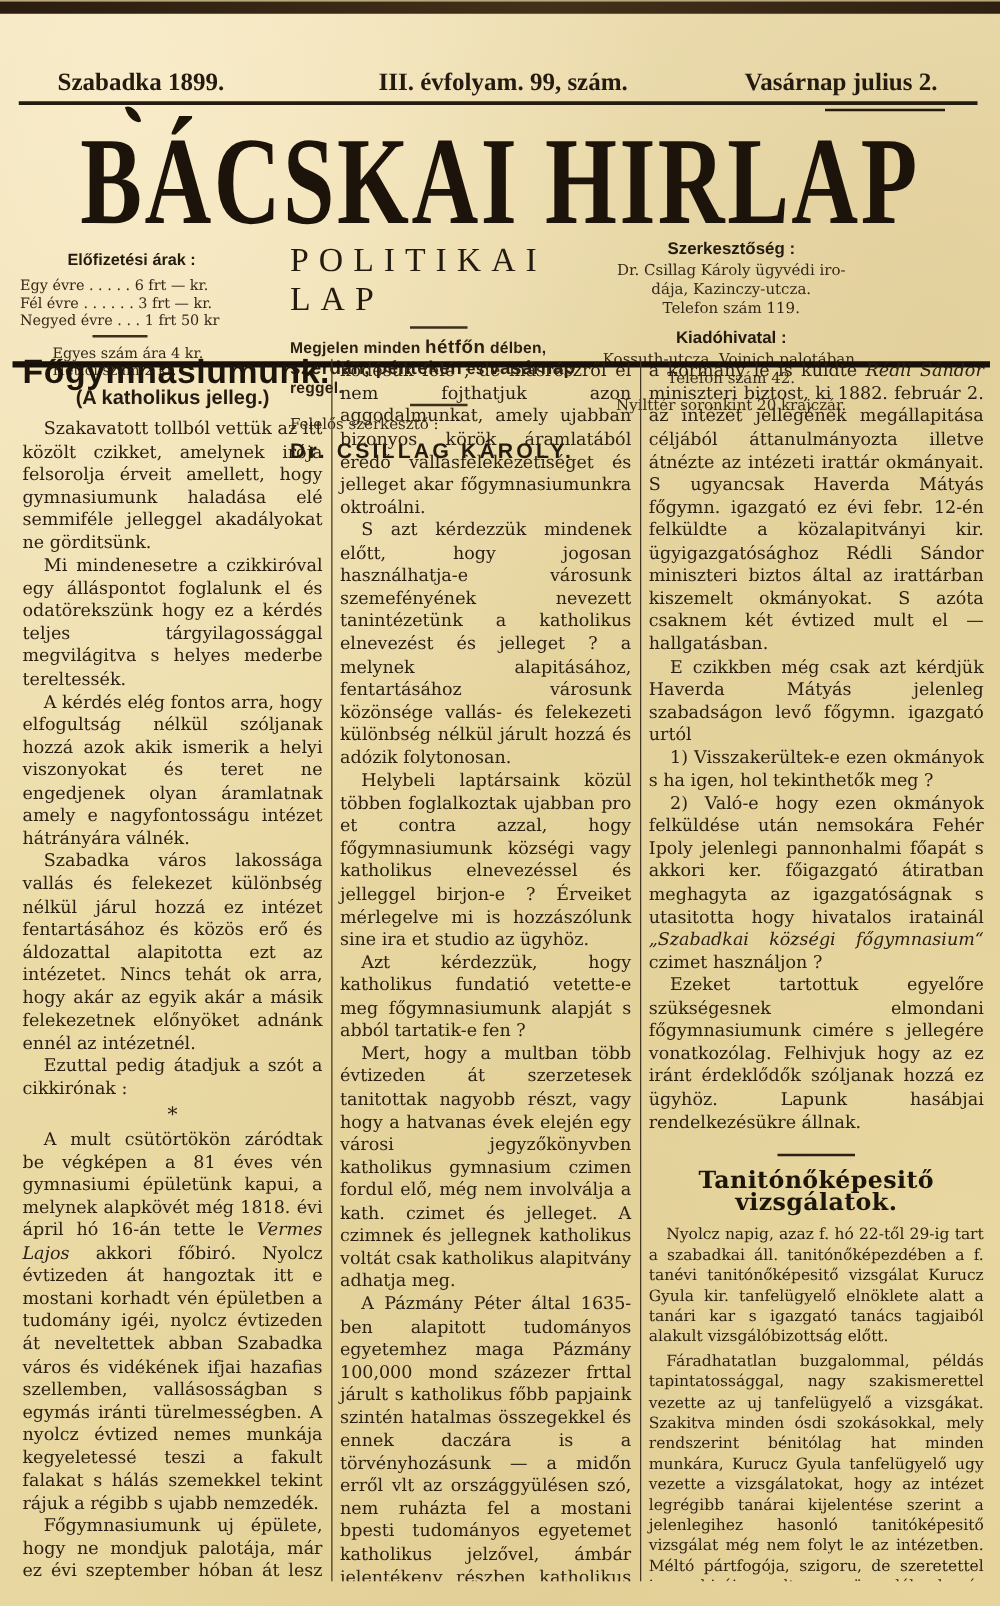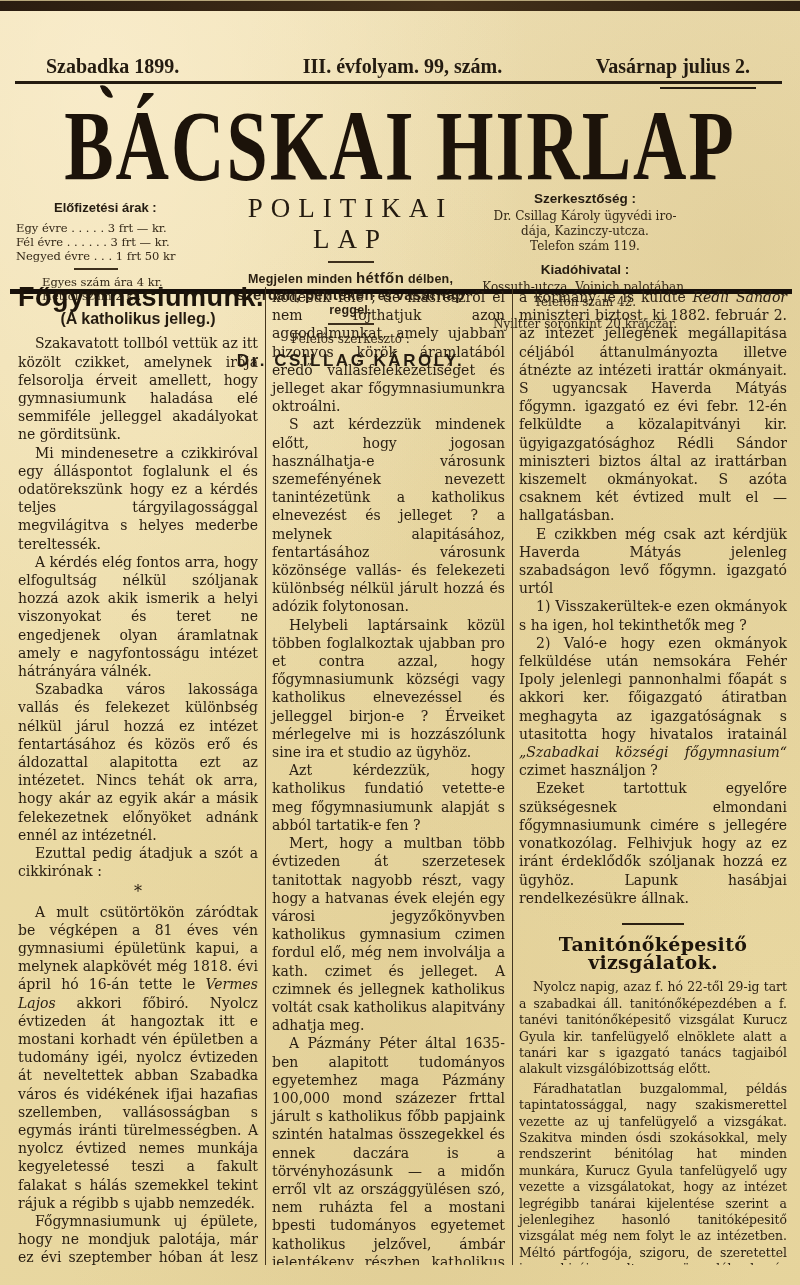--- a/index.html
+++ b/index.html
@@ -26,21 +26,21 @@
   .masthead{position:absolute;top:88px;left:0;width:800px;text-align:center;
     font-family:"Liberation Serif",serif;font-weight:700;font-size:74px;letter-spacing:2px;
     color:#1c130a;transform:scaleY(1.35);transform-origin:50% 0;white-space:nowrap;}
   
   .info{position:absolute;top:186px;left:0;width:711px;display:flex;}
   .sub-block{width:218px;padding-left:14px;font-size:11.5px;line-height:14px;color:#332717;}
   .sub-title{font-family:"Liberation Sans",sans-serif;font-weight:700;font-size:13px;margin:14px 0 6px 40px;color:#241b10;}
   .sub-row{white-space:nowrap;margin-left:2px;}
   .mini-divider{width:44px;height:2px;background:#3d2f1c;margin:5px 0 5px 60px;}
   .sub-note{margin-left:28px;}
-  .center-block{flex:1;text-align:center;}
+  .center-block{flex:1;}
   .politikai{font-family:"Liberation Serif",serif;font-size:27px;letter-spacing:8px;color:#241b10;margin-top:6px;}
   .center-dash{width:46px;height:2px;background:#3d2f1c;margin:6px auto 6px auto;}
   .schedule{font-family:"Liberation Sans",sans-serif;font-size:12.5px;font-weight:700;color:#2a1f11;letter-spacing:.2px;}
   .schedule b{font-size:15px;letter-spacing:.4px;}
   .editor-label{font-size:12px;color:#332717;margin-top:7px;}
   .editor-name{font-family:"Liberation Sans",sans-serif;font-weight:700;font-size:17px;letter-spacing:2.5px;color:#241b10;margin-top:5px;}
   .office-block{width:232px;text-align:center;font-size:12px;line-height:15px;color:#332717;padding-right:10px;}
   .office-title{font-family:"Liberation Sans",sans-serif;font-weight:700;font-size:13.5px;color:#241b10;margin:4px 0 3px 0;}
   .office-title.second{margin-top:8px;}
   .office-note{margin-top:7px;}
@@ -78,21 +78,21 @@
     <span class="hdr-right">Vasárnap julius 2.</span>
   </div>
   <div class="hdr-rule"></div>
   <div class="hdr-rule2"></div>
 
   <div class="masthead">BÁCSKAI HIRLAP</div>
 
   <div class="info">
     <div class="sub-block">
       <div class="sub-title">Előfizetési árak :</div>
-      <div class="sub-row">Egy évre  .  .  .  .  .  3 frt — kr.</div>
+      <div class="sub-row">Egy évre  .  .  .  .  .  6 frt — kr.</div>
       <div class="sub-row">Fél évre .  .  .  .  .  .  3 frt — kr.</div>
       <div class="sub-row">Negyed évre  .  .  .  1 frt 50 kr</div>
       <div class="mini-divider"></div>
       <div class="sub-note">Egyes szám ára 4 kr.</div>
       <div class="sub-note">Hétfői szám 2 kr.</div>
     </div>
 
     <div class="center-block">
       <div class="politikai">POLITIKAI LAP</div>
       <div class="center-dash"></div>

